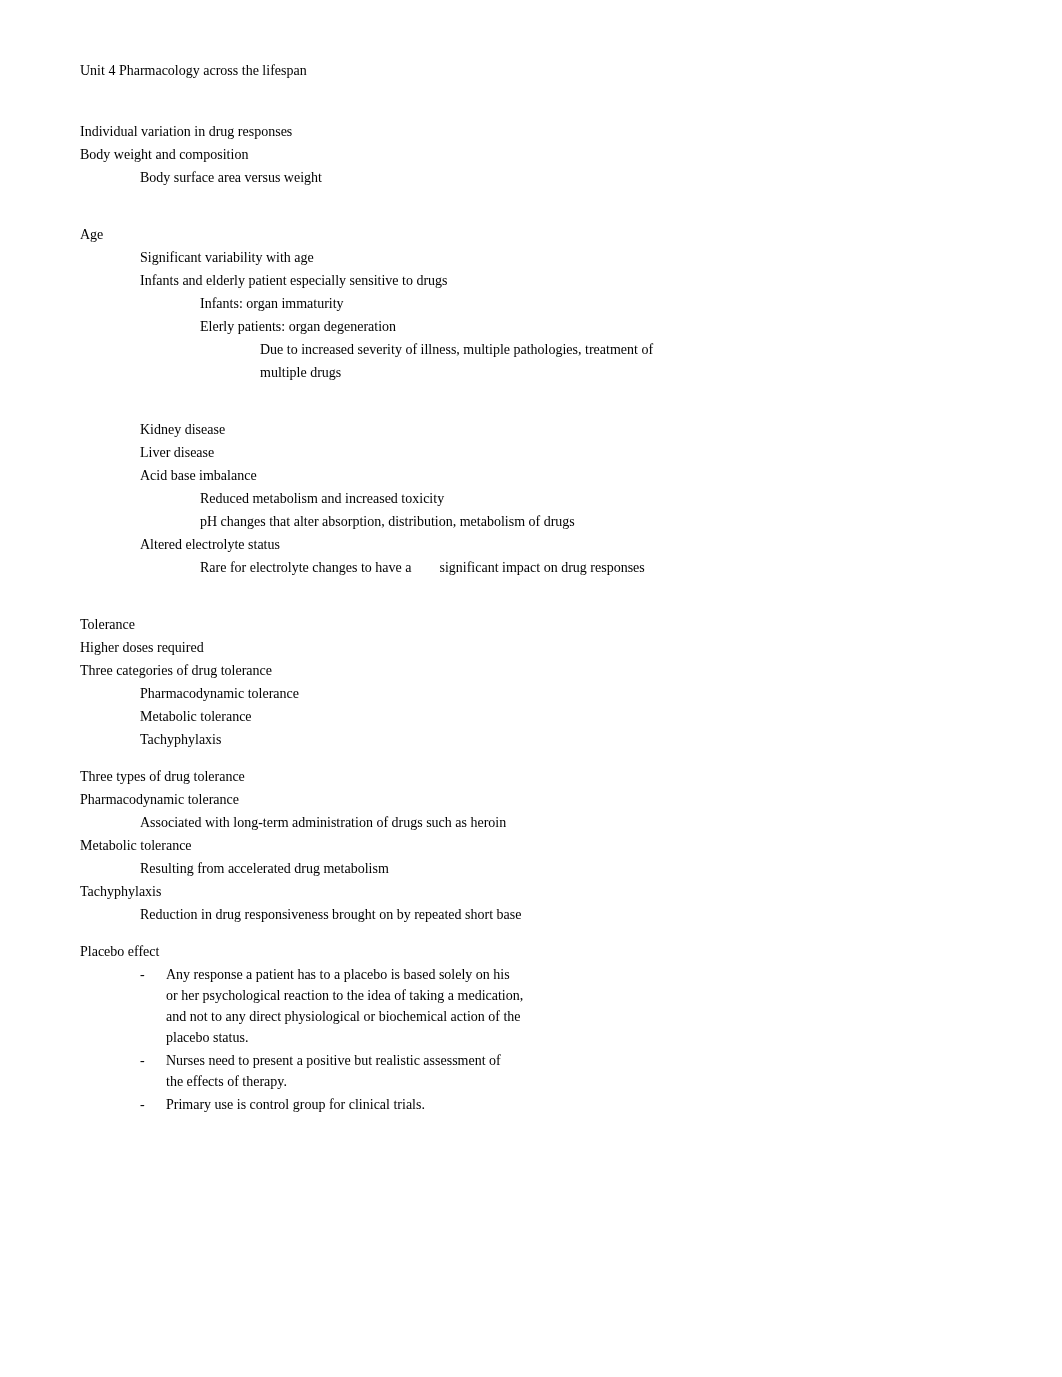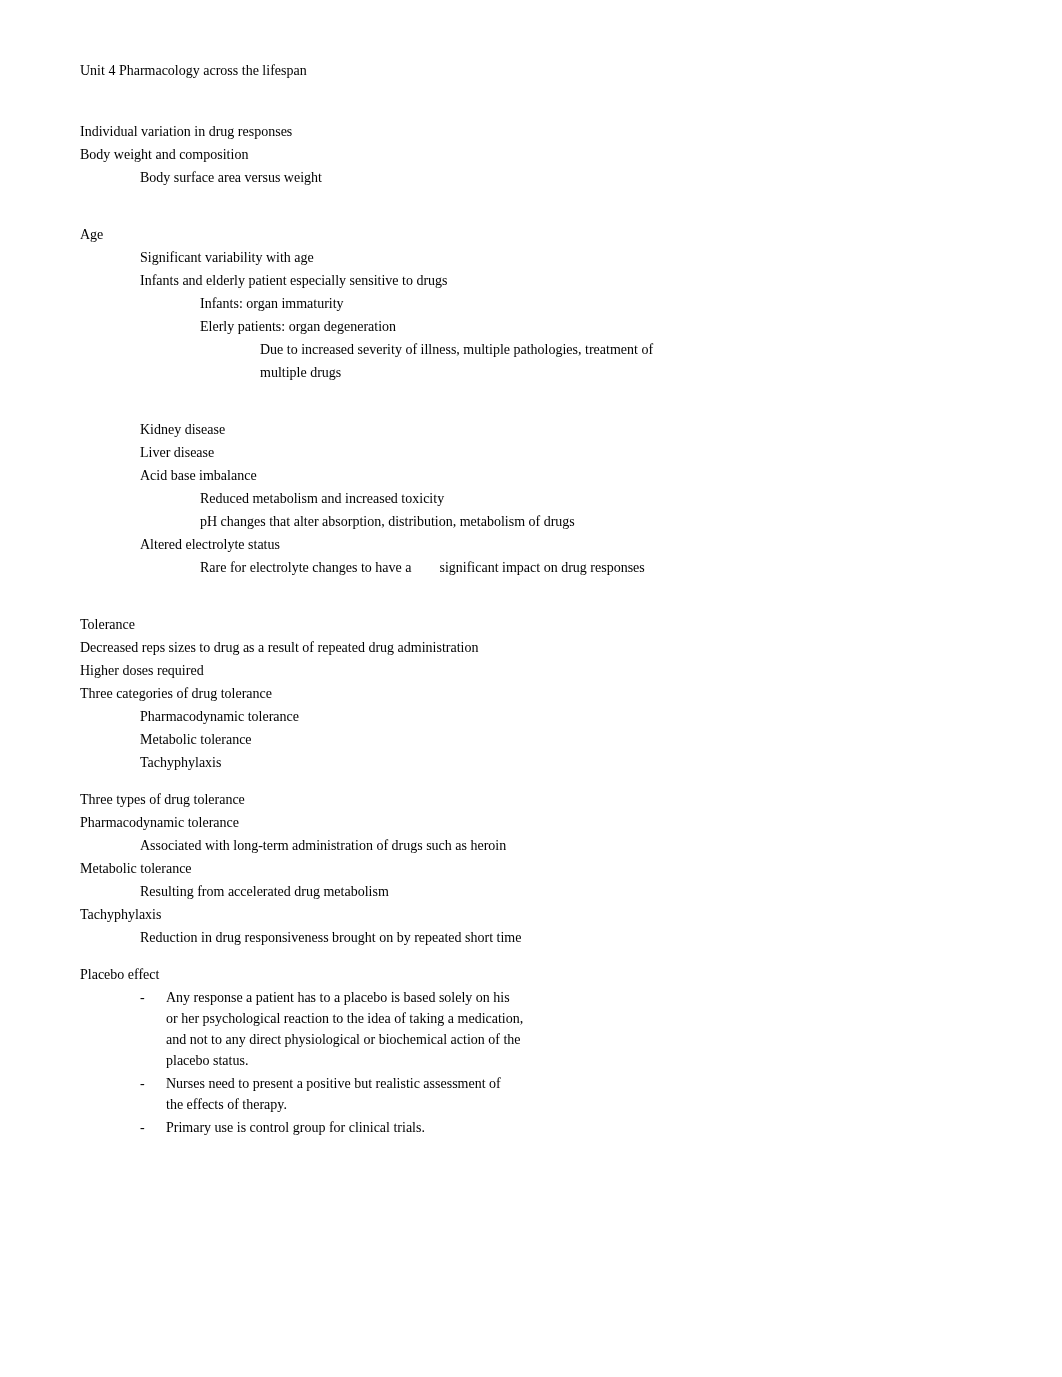--- a/index.html
+++ b/index.html
@@ -93,36 +93,35 @@
   <span class="line indent2">Reduced metabolism and increased toxicity</span>
   <span class="line indent2">pH changes that alter absorption, distribution, metabolism of drugs</span>
   <span class="line indent1">Altered electrolyte status</span>
   <span class="line indent2">
     <span>Rare for electrolyte changes to have a</span>&nbsp;&nbsp;&nbsp;&nbsp;&nbsp;&nbsp;&nbsp;&nbsp;<span>significant impact on drug responses</span>
   </span>
 </div>
 
 <div class="section">
   <span class="line">Tolerance</span>
-  <span class="line">Decreased reps sizes to drug as a result of repeated drug administration</span>
   <span class="line">Higher doses required</span>
   <span class="line">Three categories of drug tolerance</span>
   <span class="line indent1">Pharmacodynamic tolerance</span>
   <span class="line indent1">Metabolic tolerance</span>
   <span class="line indent1">Tachyphylaxis</span>
 </div>
 
 <div class="section block-gap">
   <span class="line">Three types of drug tolerance</span>
   <span class="line">Pharmacodynamic tolerance</span>
   <span class="line indent1">Associated with long-term administration of drugs such as heroin</span>
   <span class="line">Metabolic tolerance</span>
   <span class="line indent1">Resulting from accelerated drug metabolism</span>
   <span class="line">Tachyphylaxis</span>
-  <span class="line indent1">Reduction in drug responsiveness brought on by repeated short time</span>
+  <span class="line indent1">Reduction in drug responsiveness brought on by repeated short base</span>
 </div>
 
 <div class="section block-gap">
   <span class="line">Placebo effect</span>
 
   <div class="list-item">
     <span class="list-dash">-</span>
     <span class="list-text">
       <span>Any response a patient has to a placebo is based solely on his</span><br>
       <span>or her psychological reaction to the idea of taking a medication,</span><br>

